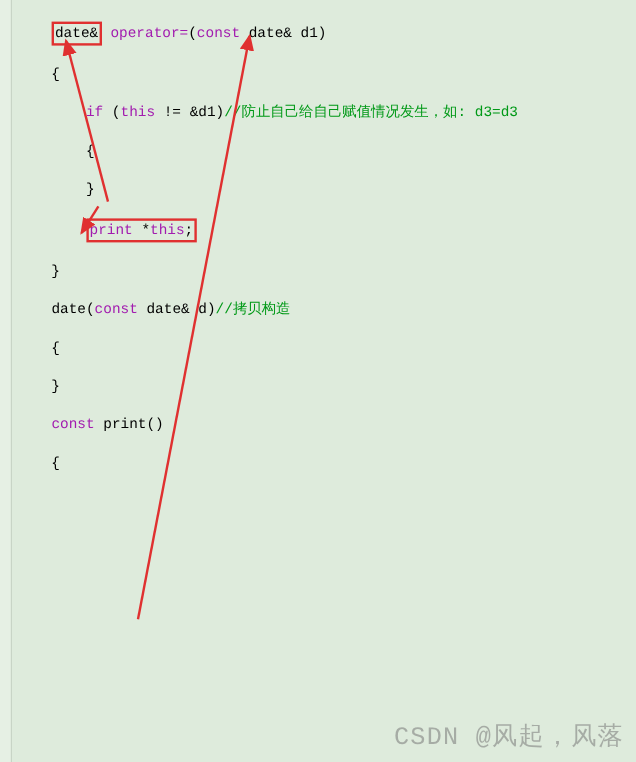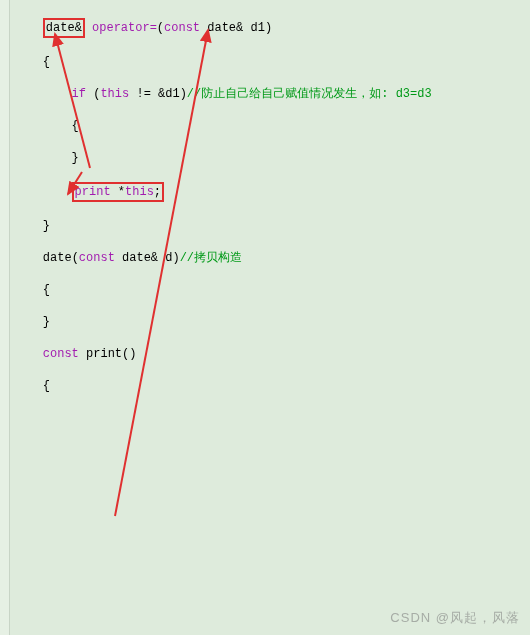--- a/index.html
+++ b/index.html
@@ -48,22 +48,22 @@
     position: absolute;
     top: 0;
     left: 0;
     pointer-events: none;
   }
   .watermark {
     position: absolute;
     right: 10px;
     bottom: 8px;
     color: rgba(120,120,120,0.55);
-    font-size: 13px;
-    font-family: Liberation Sans, sans-serif;
+    font-size: 21px;
+    font-family: Liberation Mono, monospace;
     letter-spacing: 1px;
   }
 </style>
 </head>
 <body>
 
 <div class="gutter"></div>
 
 <div class="code-area">
 <span class="line redbox-line">    <span class="redbox"><span class="id">date</span>&amp;</span> <span class="kw">operator=</span>(<span class="kw">const</span> <span class="id">date</span>&amp; <span>d1</span>)</span>

